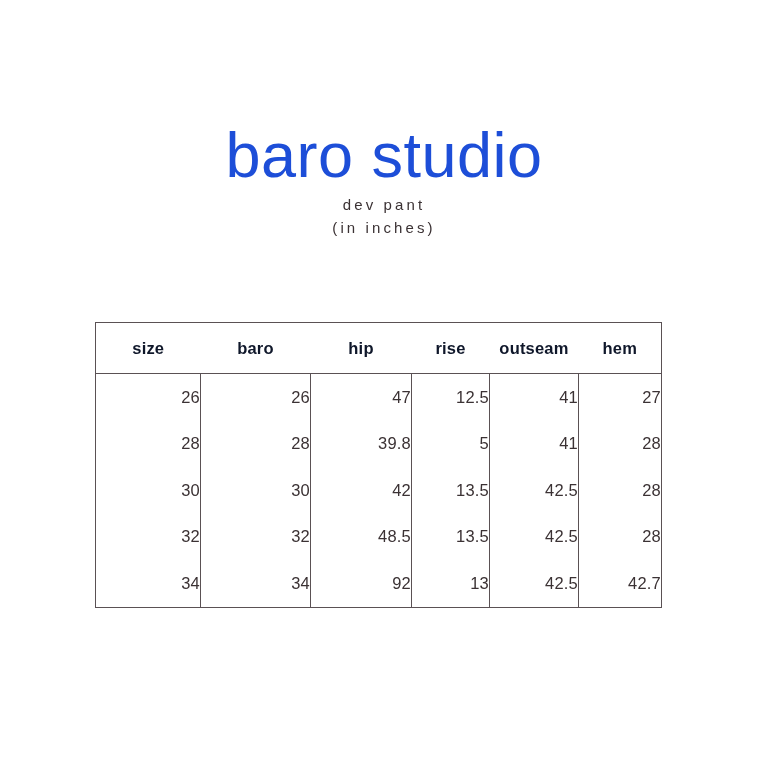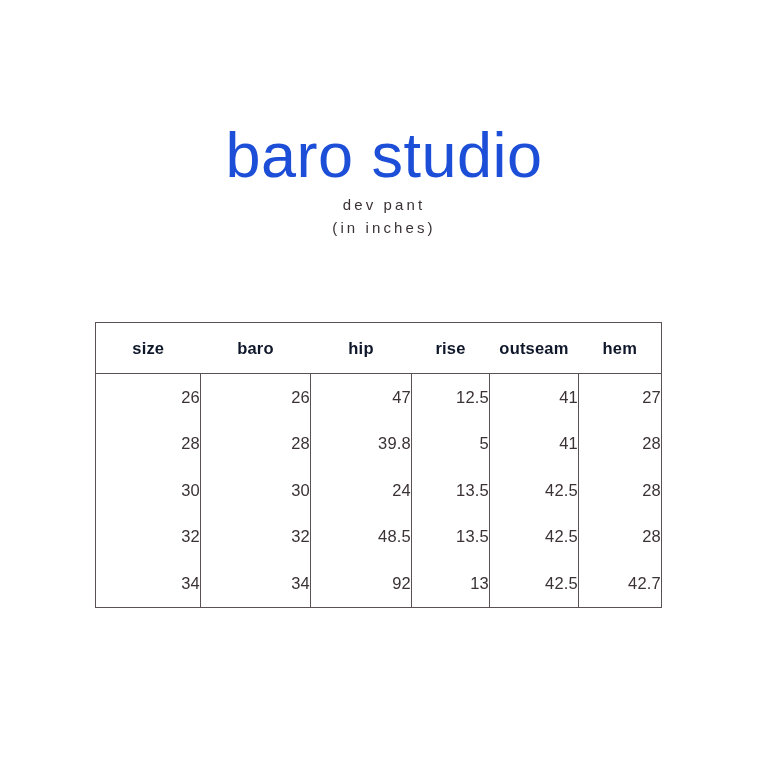--- a/index.html
+++ b/index.html
@@ -160,21 +160,21 @@
           <td>28</td>
           <td>28</td>
           <td>39.8</td>
           <td>5</td>
           <td>41</td>
           <td>28</td>
         </tr>
         <tr>
           <td>30</td>
           <td>30</td>
-          <td>24</td>
+          <td>42</td>
           <td>13.5</td>
           <td>42.5</td>
           <td>28</td>
         </tr>
         <tr>
           <td>32</td>
           <td>32</td>
           <td>48.5</td>
           <td>13.5</td>
           <td>42.5</td>

